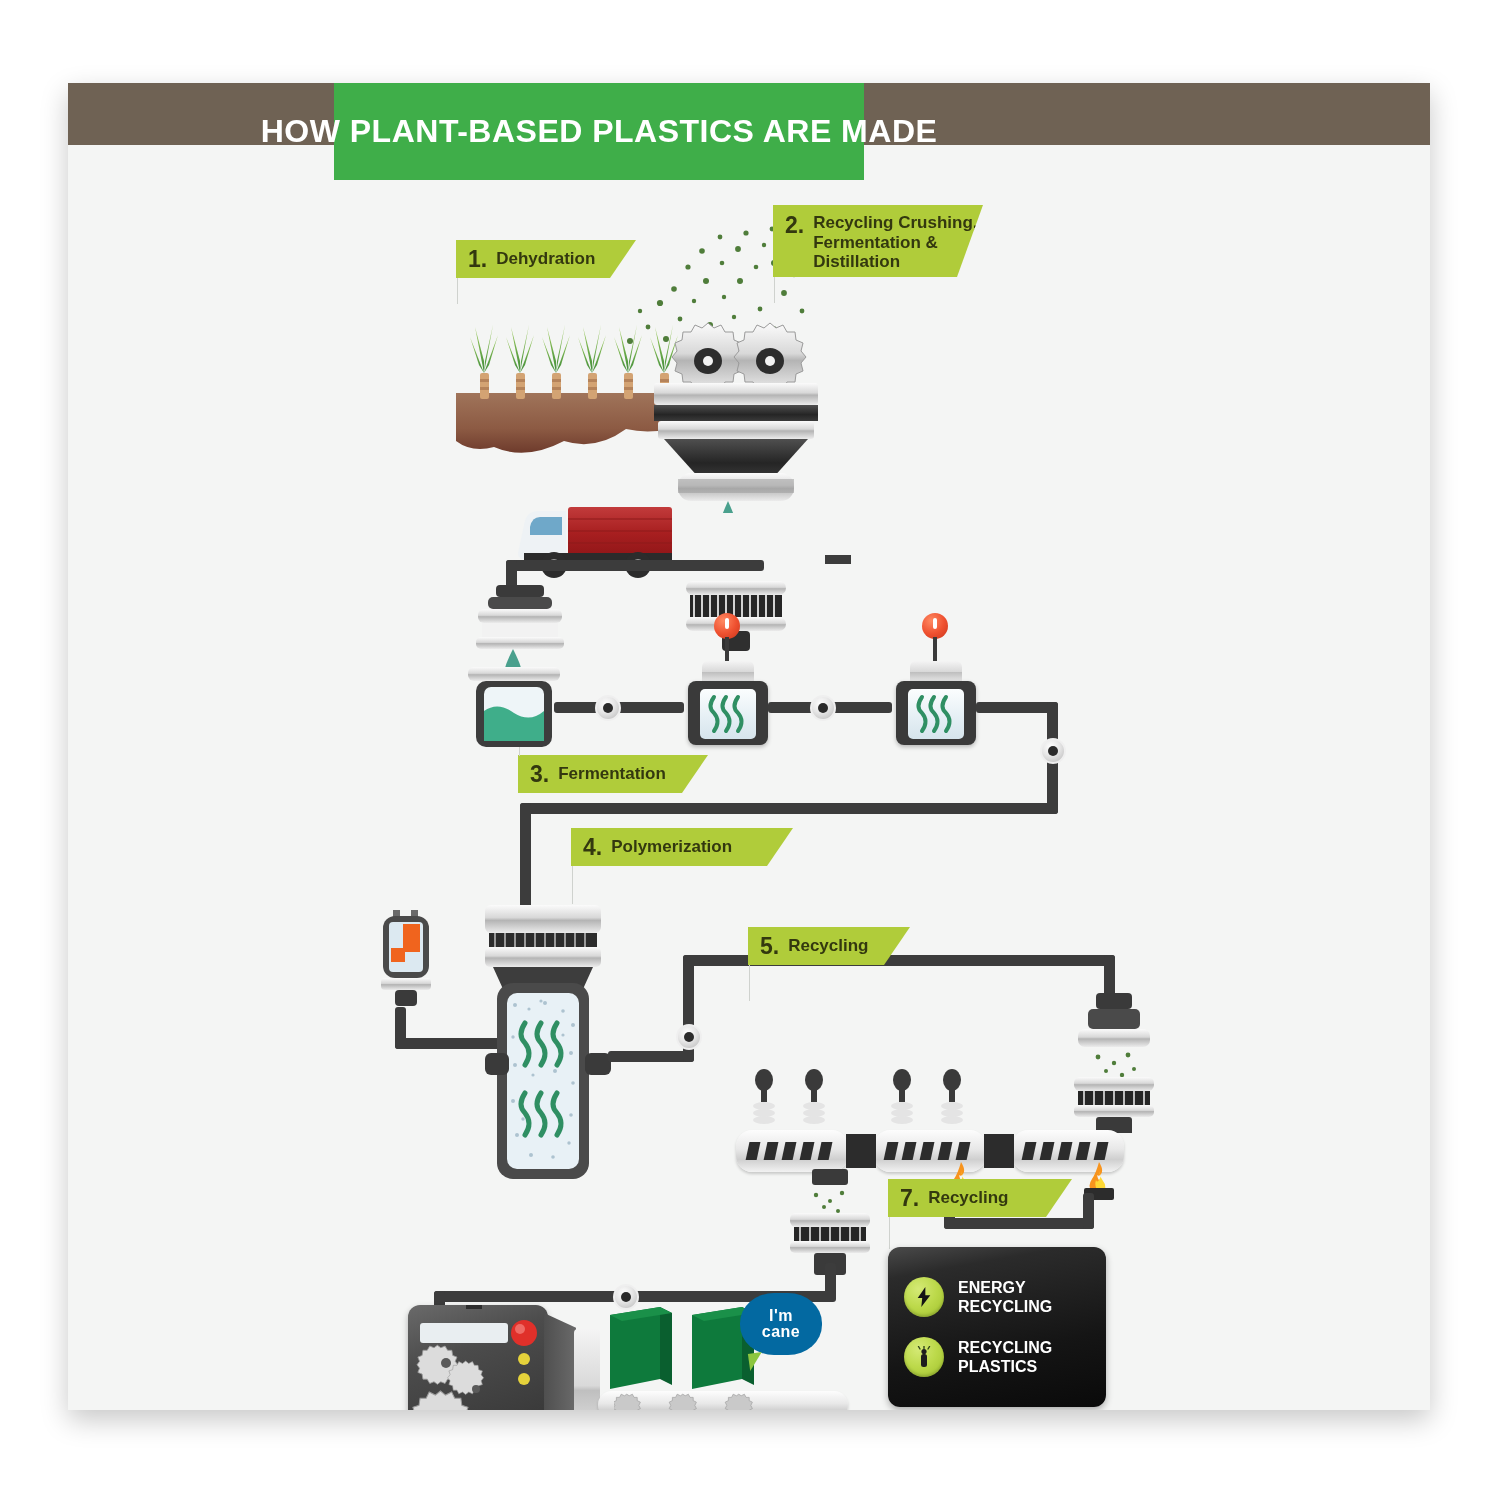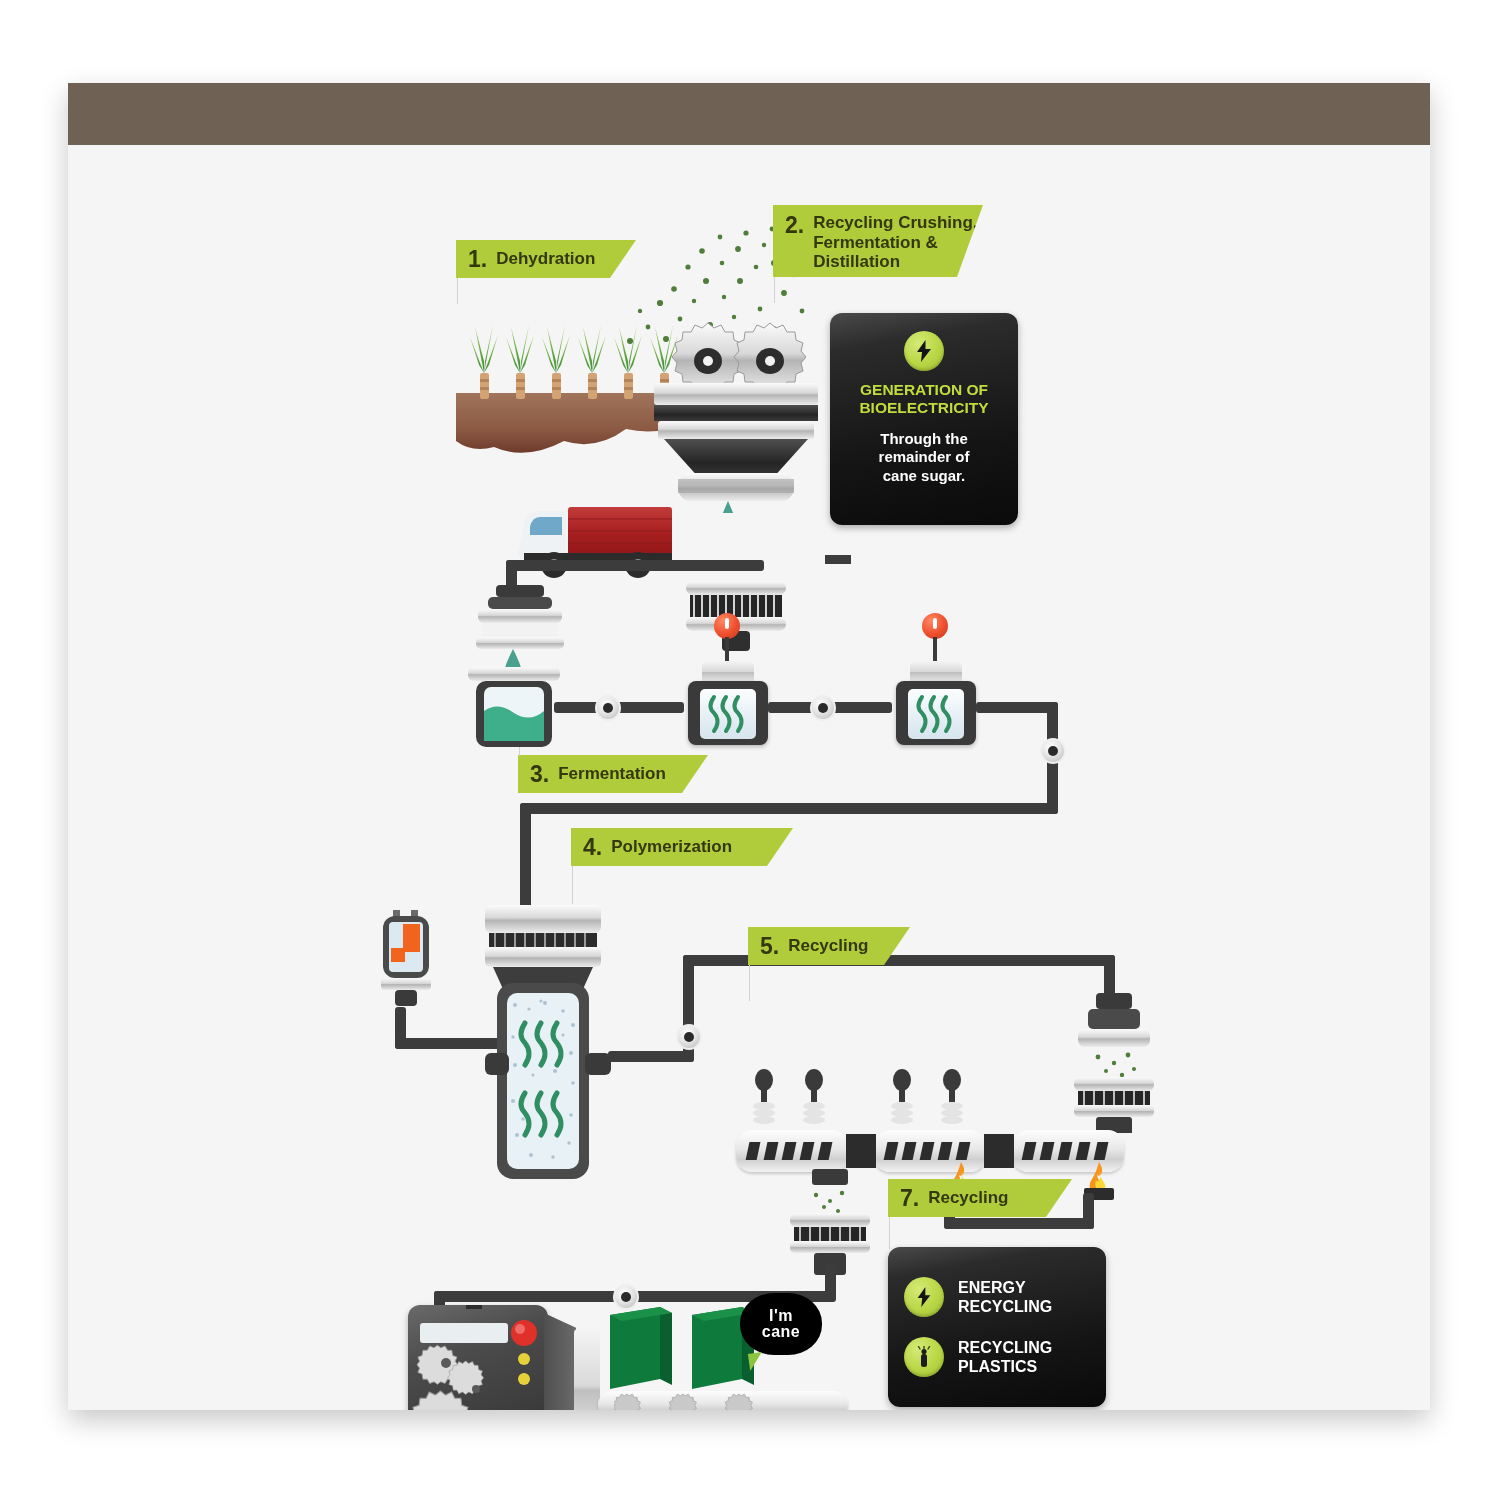--- a/index.html
+++ b/index.html
@@ -97,21 +97,21 @@
 
   .flame{position:absolute;width:22px;height:30px;}
 
   .conv{
     position:absolute;border-radius:16px;
     background:linear-gradient(180deg,#fdfdfd 0%,#e8e8e8 45%,#cfcfcf 70%,#f2f2f2 100%);
     box-shadow:0 2px 3px rgba(0,0,0,.18);
   }
 
   .bubble{
-    position:absolute;width:82px;height:62px;border-radius:34px/30px;background:#000000;
+    position:absolute;width:82px;height:62px;border-radius:34px/30px;background:#0369a1;
     display:flex;align-items:center;justify-content:center;
   }
   .bubble:after{
     content:"";position:absolute;left:9px;bottom:-15px;width:0;height:0;
     border-left:14px solid #8cc63f;border-bottom:17px solid transparent;
     transform:rotate(-8deg);
   }
   .bubble span{
     position:relative;z-index:2;color:#fff;font-weight:bold;font-size:16px;
     line-height:1.02;text-align:center;letter-spacing:.5px;
@@ -122,20 +122,23 @@
     box-shadow:0 3px 6px rgba(0,0,0,.28);
   }
 </style>
 </head>
 <body>
 
 <div id="stage">
   <div id="poster">
 
     <div id="brownband"></div>
+    <div id="titlebar">
+      <span>HOW PLANT-BASED PLASTICS ARE MADE</span>
+    </div>
 
     <div class="banner" style="left:388px;top:157px;width:180px;height:38px;">
       <span class="num">1.</span>
       <span class="lbl">Dehydration</span>
     </div>
     <div class="leader" style="left:389px;top:195px;height:26px;"></div>
 
     <svg class="abs" style="left:388px;top:218px;" width="240" height="170" viewBox="0 0 240 170">
       <defs>
         <linearGradient id="soil" x1="0" y1="0" x2="0" y2="1">
@@ -306,38 +309,20 @@
         <line x1="66" y1="20" x2="66" y2="42"></line>
           <line x1="74" y1="20" x2="74" y2="42"></line>
           <line x1="82" y1="20" x2="82" y2="42"></line>
         <line x1="90" y1="20" x2="90" y2="42"></line>
           <line x1="98" y1="20" x2="98" y2="42"></line>
       </g>
       <rect x="10" y="42" width="100" height="14" rx="7" fill="url(#steel)"></rect>
       <rect x="46" y="56" width="28" height="20" rx="4" fill="#2f2f2f"></rect>
     </svg>
 
-    <div class="darkcard" style="left:762px;top:230px;width:188px;height:212px;padding:18px 14px 14px;">
-      <div style="display:flex;justify-content:center;margin-bottom:10px;">
-        <div class="limecircle" style="width:40px;height:40px;">
-          <svg width="20" height="22" viewBox="0 0 20 22">
-              <path d="M11.5 0 L3 12 h5 L7 22 L17 9 h-5.5z" fill="#141414"></path>
-            </svg>
-        </div>
-      </div>
-      <div class="bio-title">
-        <div>GENERATION OF</div>
-        <div>BIOELECTRICITY</div>
-      </div>
-      <div class="bio-sub" style="margin-top:12px;">
-        <div>Through the</div>
-        <div>remainder of</div>
-        <div>cane sugar.</div>
-      </div>
-    </div>
 
     <svg class="abs" style="left:438px;top:412px;" width="180" height="90" viewBox="0 0 180 90">
       <defs>
         <linearGradient id="redbody" x1="0" y1="0" x2="0" y2="1">
           <stop offset="0%" stop-color="#c23b3b"></stop>
             <stop offset="50%" stop-color="#a81f20"></stop>
             <stop offset="100%" stop-color="#8e1517"></stop>
         </linearGradient>
       </defs>
       <rect x="62" y="12" width="104" height="52" rx="3" fill="url(#redbody)"></rect>

